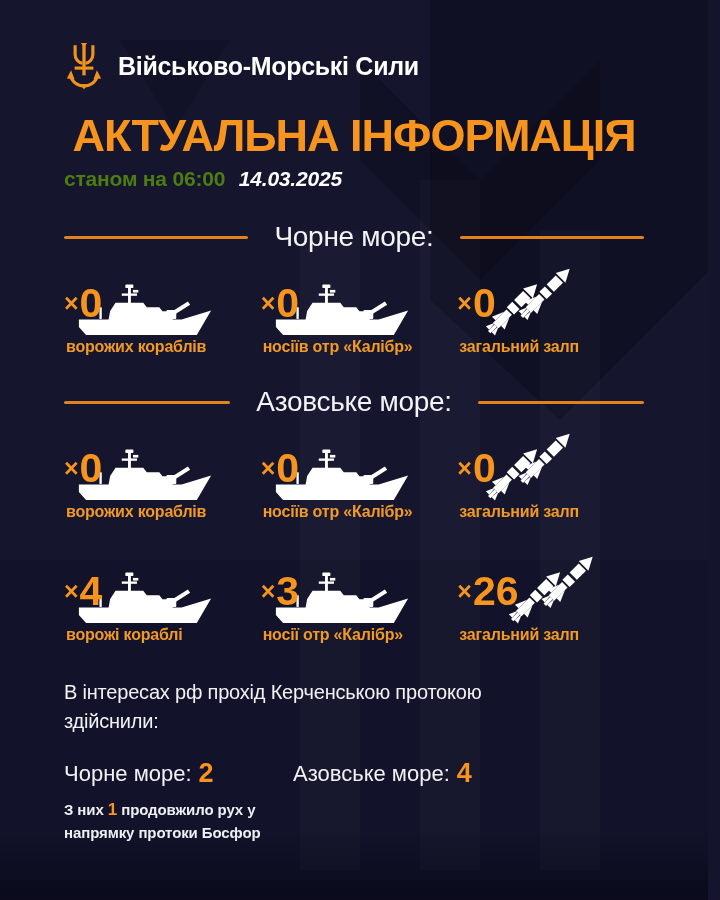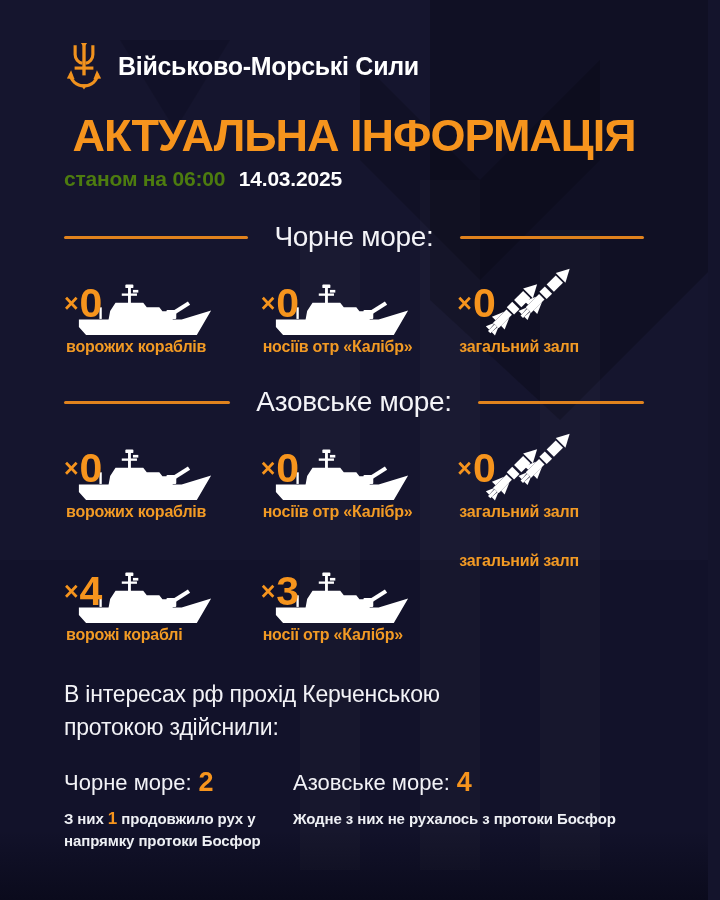--- a/index.html
+++ b/index.html
@@ -21,41 +21,41 @@
   .content { position:relative; z-index:2; padding:0 64px; }
 
   
   .brand-row { display:flex; align-items:center; padding-top:42px; }
   .brand-logo { width:40px; height:48px; flex:0 0 auto; }
   .brand-name { margin-left:14px; font-size:25px; font-weight:bold; letter-spacing:-0.3px; color:#ffffff; }
 
   .page-title { margin-top:22px; font-size:45px; font-weight:bold; letter-spacing:-1px; color:#f6941d; line-height:1.05;text-align:center; }
   .date-row { margin-top:8px; font-size:21px; letter-spacing:-0.2px; }
   .date-prefix { color:#4d7c0f; font-weight:bold; }
-  .date-value { color:#ffffff; font-weight:bold; margin-left:8px; }
+  .date-value { color:#ffffff; font-weight:bold; margin-left:8px;font-style:italic; }
 
   
   .section { margin-top:30px; }
   .section:first-of-type { margin-top:34px; }
   .sec-head { display:flex; align-items:center; gap:26px; }
   .sec-line { flex:1; height:3px; background:#e0821d; border-radius:2px; }
   .sec-name { font-size:28px; font-weight:normal; color:#f4f4f8; letter-spacing:-0.3px; white-space:nowrap; }
 
   .stats { display:grid; grid-template-columns:1fr 1fr 1fr; margin-top:10px; column-gap:10px; }
   .stat { position:relative; }
   .stat-media { display:flex; align-items:flex-end; height:74px; overflow:visible; }
   .stat-num { font-size:41px; font-weight:bold; color:#f6941d; line-height:0.85; margin-bottom:16px; white-space:nowrap; z-index:1; }
   .stat-num .mult { font-size:25px; position:relative; top:-5px; margin-right:1px; }
   .ship-svg { width:134px; height:54px; margin-left:-24px; flex:0 0 auto; }
   .missiles-svg { width:98px; height:96px; margin-left:-12px; margin-bottom:-4px; flex:0 0 auto; }
   .stat-label { margin-top:1px; font-size:16px; font-weight:bold; color:#f29a24; letter-spacing:-0.2px; padding-left:2px; }
 
   
   .footer { margin-top:34px; }
-  .footer-heading { font-size:23px; line-height:1.42; color:#f2f2f6; max-width:430px; letter-spacing:-0.2px; }
+  .footer-heading { font-size:20px; line-height:1.42; color:#f2f2f6; max-width:430px; letter-spacing:-0.2px; }
   .footer-cols { display:grid; grid-template-columns:229px 1fr; margin-top:22px; }
   .f-sea-line { font-size:22px; color:#f2f2f6; }
   .f-count { font-size:27px; font-weight:bold; color:#f6941d; margin-left:7px; position:relative; top:1px; }
   .f-note { margin-top:10px; font-size:15px; font-weight:bold; color:#eef0f4; line-height:1.4; letter-spacing:-0.1px; }
   .f-note .hl { color:#f6941d; font-size:17px; }
   .f-note-left { max-width:215px; }
 </style>
 </head>
 <body>
 
@@ -238,20 +238,26 @@
         <div class="stat">
           <div class="stat-media">
             <div class="stat-num"><span class="mult">×</span><span>3</span></div>
             <svg class="ship-svg">
                 <use href="#sym-warship"></use>
               </svg>
           </div>
           <div class="stat-label">носії отр «Калібр»</div>
         </div>
         <div class="stat">
+          <div class="stat-media">
+            <div class="stat-num"><span class="mult">×</span><span>26</span></div>
+            <svg class="missiles-svg">
+                <use href="#sym-missiles"></use>
+              </svg>
+          </div>
           <div class="stat-label">загальний залп</div>
         </div>
       </div>
     </div>
 
     <div class="footer">
       <div class="footer-heading">В інтересах рф прохід Керченською протокою здійснили:</div>
       <div class="footer-cols">
         <div>
           <div class="f-sea-line">
@@ -260,21 +266,18 @@
           <div class="f-note f-note-left">
             <span>З них</span>
             <span class="hl">1</span>
             <span>продовжило рух у напрямку протоки Босфор</span>
           </div>
         </div>
         <div>
           <div class="f-sea-line">
             <span>Азовське море:</span><span class="f-count">4</span>
           </div>
-          <div class="f-note">
-            <span>Жодне з них не рухалось з протоки Босфор</span><span class="hl"></span><span></span>
-          </div>
         </div>
       </div>
     </div>
 
   </div>
 </div>
 
 </body></html>

